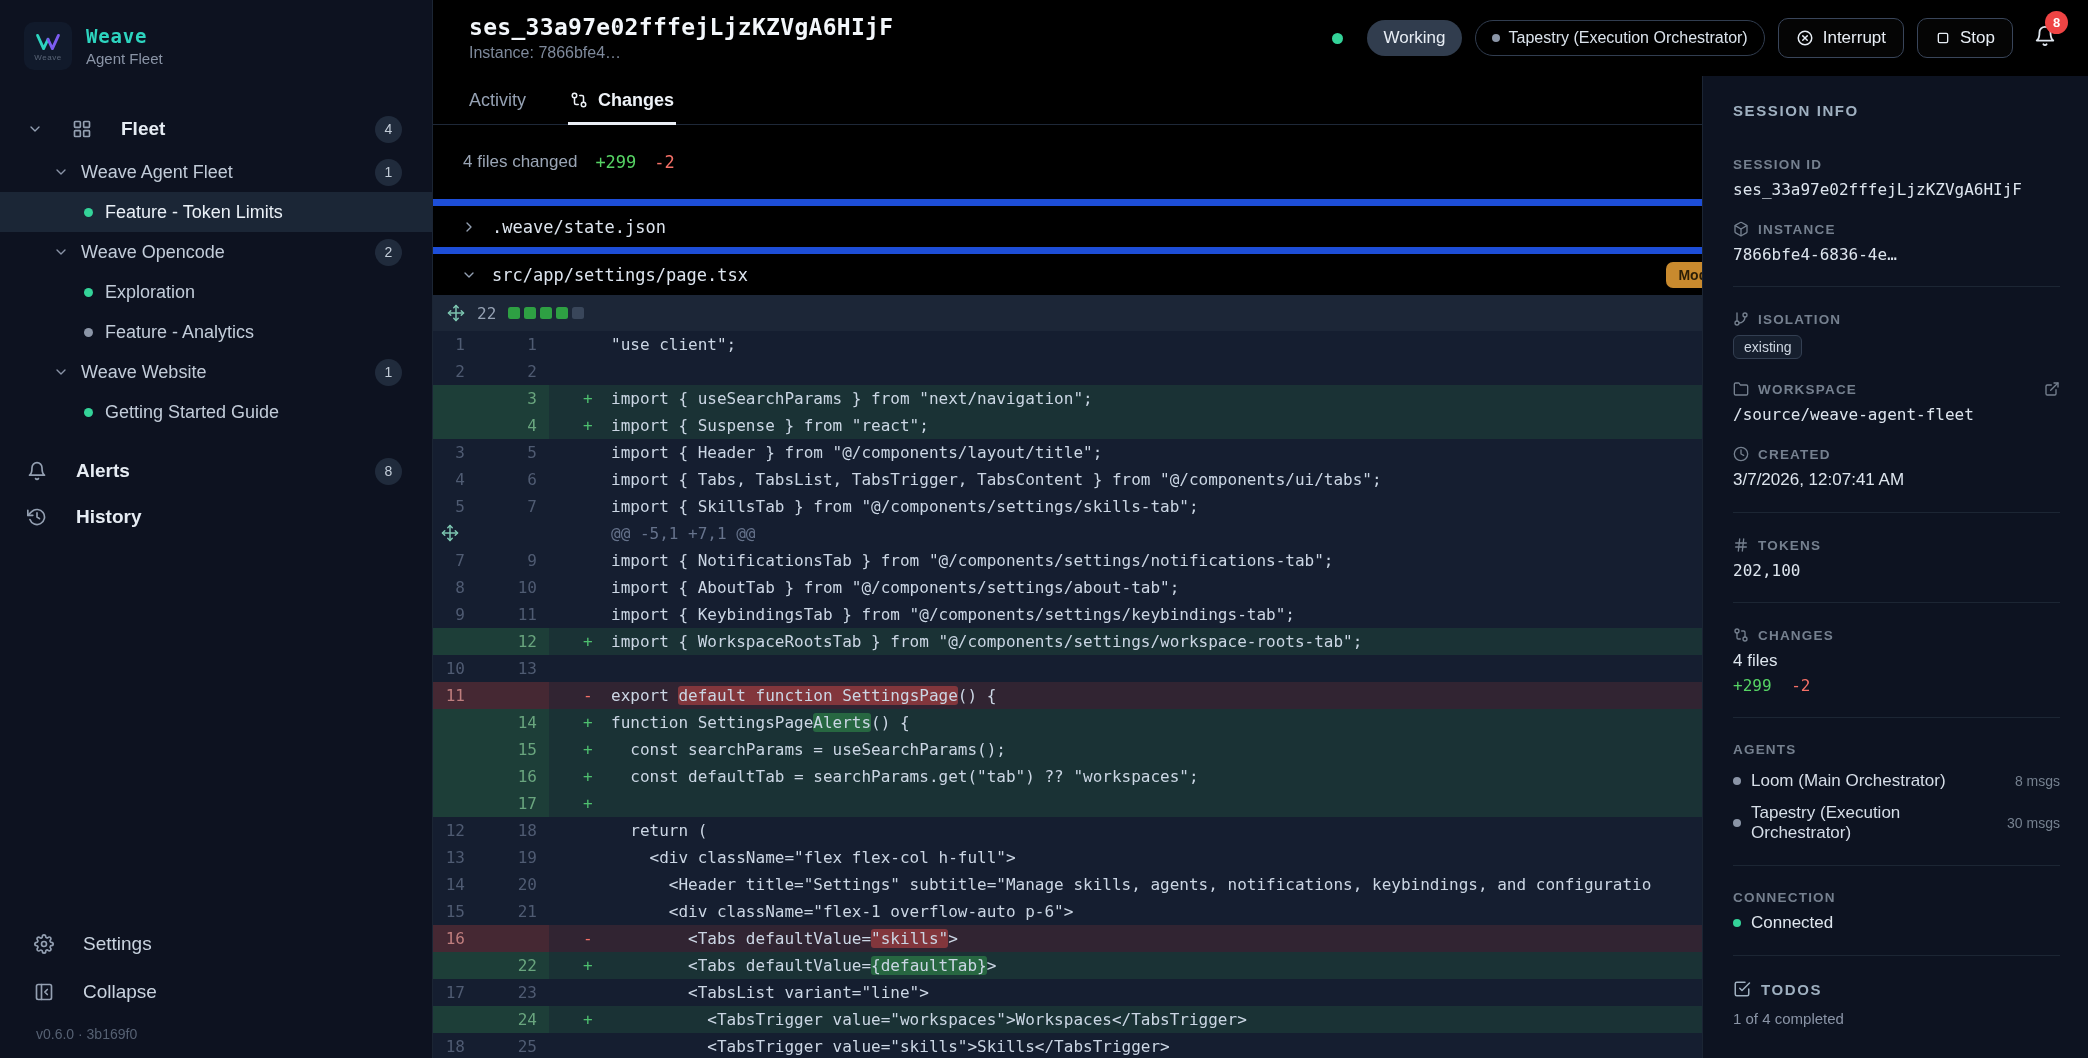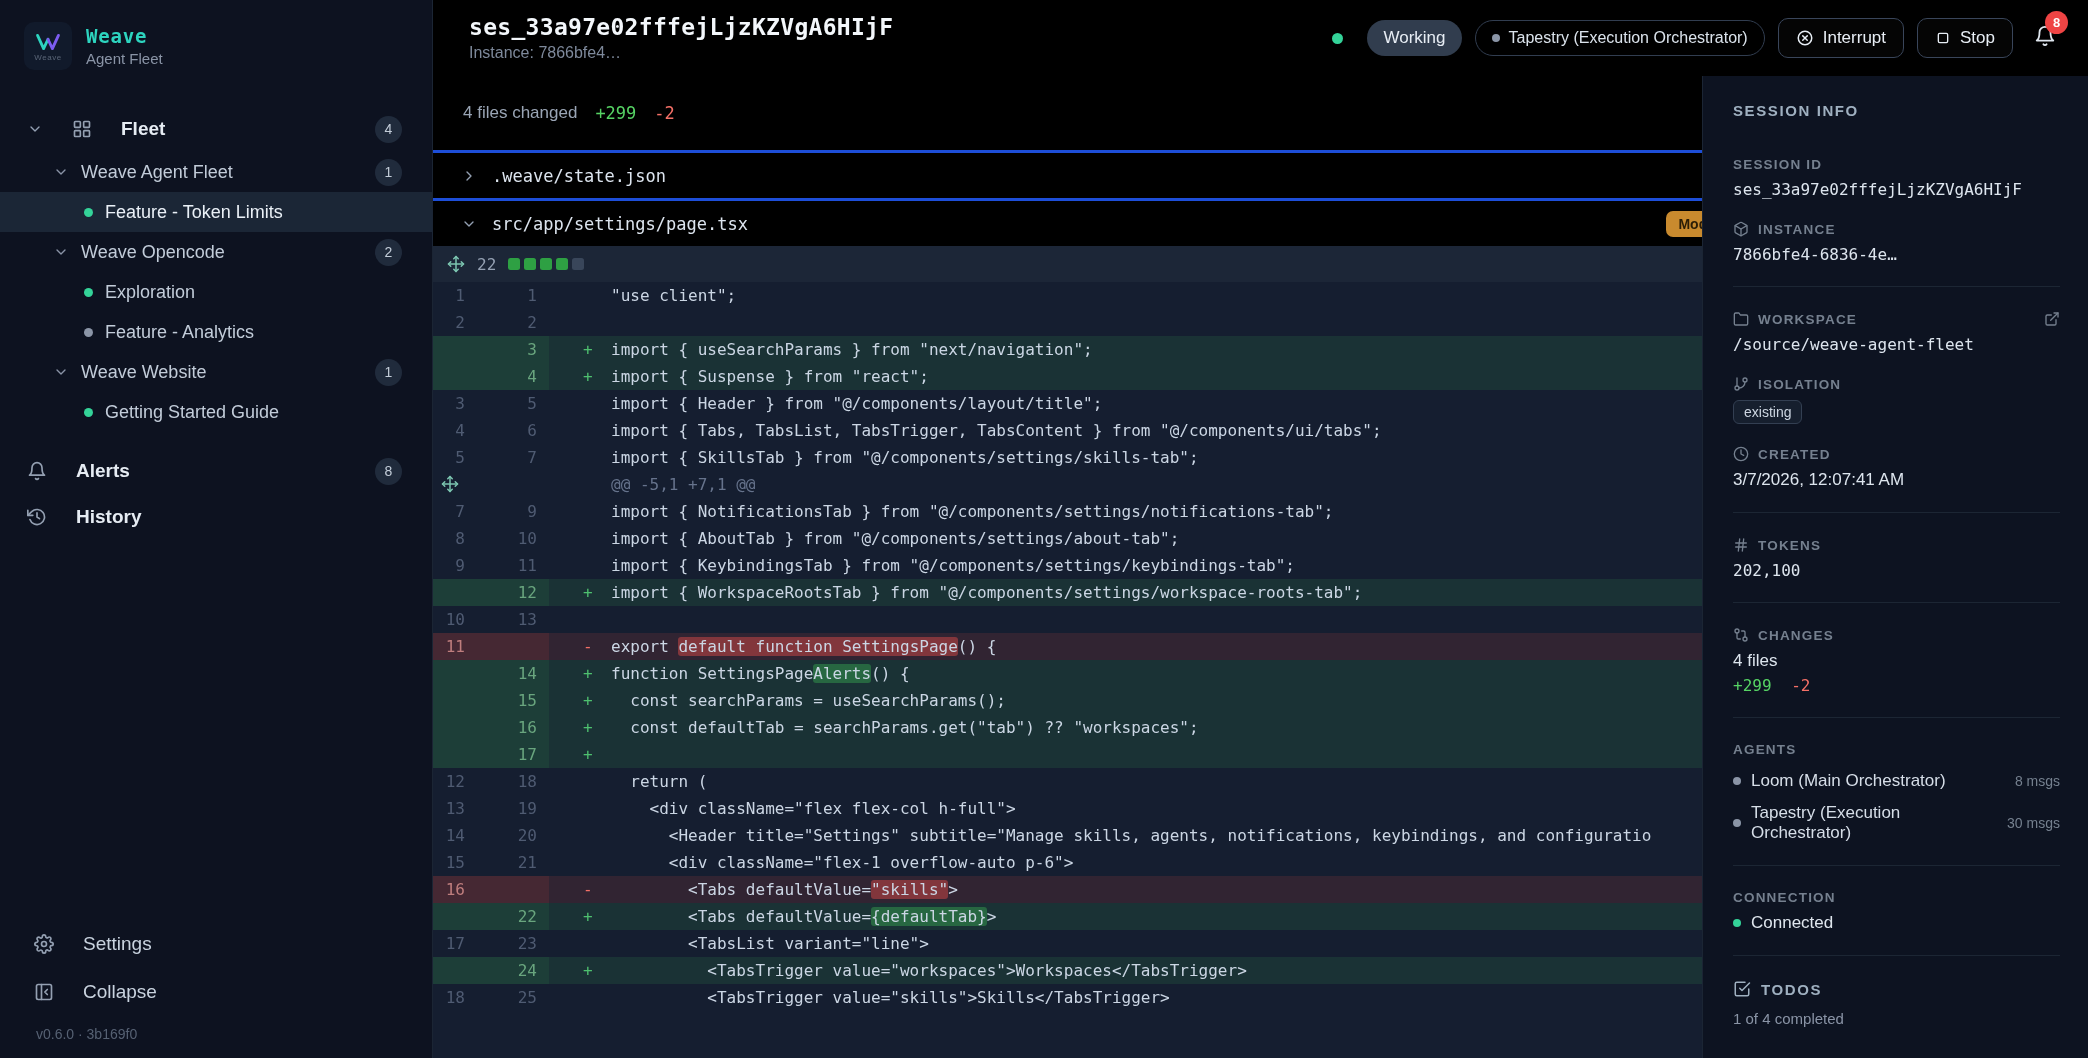--- a/index.html
+++ b/index.html
@@ -77,21 +77,21 @@
   .tab.active { color:#eef2f7; font-weight:600; }
   .tab.active::after { content:""; position:absolute; left:-2px; right:-2px; bottom:-1px;
                        height:3px; background:#e9eef5; }
 
   .summary { height:74px; flex:none; display:flex; align-items:center; gap:18px; padding-left:30px; }
   .summary .files-changed { color:#9aa5b5; font-size:17px; }
   .plus { color:#56d364; } .minus { color:#f47067; }
   .summary .mono { font-size:17px; }
 
   .file-row { height:48px; flex:none; display:flex; align-items:center; gap:15px;
-              padding-left:28px; border-top:3px solid #1d4ed8; position:relative;
+              padding-left:28px; border-top:7px solid #1d4ed8; position:relative;
               overflow:hidden; cursor:pointer; }
   .file-row .chev { width:16px; height:16px; color:#94a0b2; }
   .file-name { font-family:"DejaVu Sans Mono","Liberation Mono",monospace;
                font-size:17px; color:#dde5ef; }
   .file-status { position:absolute; right:-46px; top:50%; transform:translateY(-50%);
                  background:#c98a2e; color:#2b1d06; font-size:14px; font-weight:bold;
                  padding:5px 12px; border-radius:7px; white-space:nowrap; }
 
   .diff-stat { height:36px; flex:none; background:#1c2637; display:flex; align-items:center;
                gap:12px; padding-left:14px; }
@@ -316,20 +316,36 @@
               </svg>
             </span>
           <span class="bell-badge">8</span>
         </span>
       </div>
     </header>
 
     <div class="body-row">
 
       <main class="main">
+        <div class="tabsbar">
+          <div class="tab">
+            <span>Activity</span>
+          </div>
+          <div class="tab active">
+            <span class="icon ic-18">
+                <svg viewBox="0 0 24 24">
+                  <circle cx="18" cy="18" r="3"></circle>
+                  <circle cx="6" cy="6" r="3"></circle>
+                  <path d="M13 6h3a2 2 0 0 1 2 2v7"></path>
+                  <path d="M11 18H8a2 2 0 0 1-2-2V9"></path>
+                </svg>
+              </span>
+            <span>Changes</span>
+          </div>
+        </div>
 
         <div class="summary">
           <span class="files-changed">4 files changed</span>
           <span class="mono plus">+299</span>
           <span class="mono minus">-2</span>
         </div>
 
         <div class="file-row">
           <span class="icon chev">
               <svg viewBox="0 0 24 24">
@@ -569,54 +585,54 @@
           </div>
           <div class="rb-value mono">7866bfe4-6836-4e…</div>
         </div>
 
         <div class="rb-div"></div>
 
         <div class="rb-field">
           <div class="rb-label">
             <span class="icon ic-16">
                 <svg viewBox="0 0 24 24">
-                  <path d="M22 19a2 2 0 0 1-2 2H4a2 2 0 0 1-2-2V5a2 2 0 0 1 2-2h5l2 3h9a2 2 0 0 1 2 2z"></path>
-                </svg>
-              </span>
-            <span>WORKSPACE</span>
-            <span class="icon ic-16 ext-link">
-                <svg viewBox="0 0 24 24">
-                  <path d="M18 13v6a2 2 0 0 1-2 2H5a2 2 0 0 1-2-2V8a2 2 0 0 1 2-2h6"></path>
-                  <polyline points="15 3 21 3 21 9"></polyline>
-                  <line x1="10" y1="14" x2="21" y2="3"></line>
-                </svg>
-              </span>
-          </div>
-          <div class="rb-value mono">/source/weave-agent-fleet</div>
-        </div>
-
-        <div class="rb-field">
-          <div class="rb-label">
-            <span class="icon ic-16">
-                <svg viewBox="0 0 24 24">
                   <line x1="6" y1="3" x2="6" y2="15"></line>
                   <circle cx="18" cy="6" r="3"></circle>
                   <circle cx="6" cy="18" r="3"></circle>
                   <path d="M18 9a9 9 0 0 1-9 9"></path>
                 </svg>
               </span>
             <span>ISOLATION</span>
           </div>
           <span class="chip">existing</span>
         </div>
 
         <div class="rb-field">
           <div class="rb-label">
             <span class="icon ic-16">
                 <svg viewBox="0 0 24 24">
+                  <path d="M22 19a2 2 0 0 1-2 2H4a2 2 0 0 1-2-2V5a2 2 0 0 1 2-2h5l2 3h9a2 2 0 0 1 2 2z"></path>
+                </svg>
+              </span>
+            <span>WORKSPACE</span>
+            <span class="icon ic-16 ext-link">
+                <svg viewBox="0 0 24 24">
+                  <path d="M18 13v6a2 2 0 0 1-2 2H5a2 2 0 0 1-2-2V8a2 2 0 0 1 2-2h6"></path>
+                  <polyline points="15 3 21 3 21 9"></polyline>
+                  <line x1="10" y1="14" x2="21" y2="3"></line>
+                </svg>
+              </span>
+          </div>
+          <div class="rb-value mono">/source/weave-agent-fleet</div>
+        </div>
+
+        <div class="rb-field">
+          <div class="rb-label">
+            <span class="icon ic-16">
+                <svg viewBox="0 0 24 24">
                   <circle cx="12" cy="12" r="10"></circle>
                   <polyline points="12 6 12 12 16 14"></polyline>
                 </svg>
               </span>
             <span>CREATED</span>
           </div>
           <div class="rb-value">3/7/2026, 12:07:41 AM</div>
         </div>
 
         <div class="rb-div"></div>

